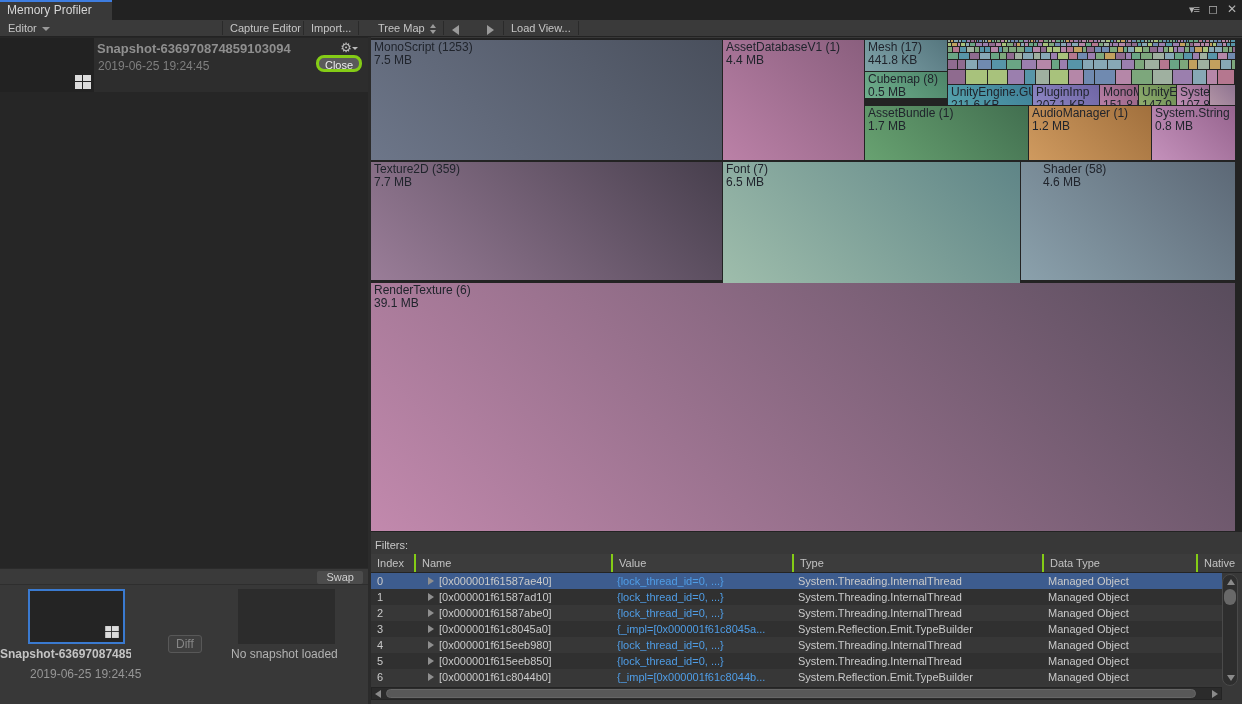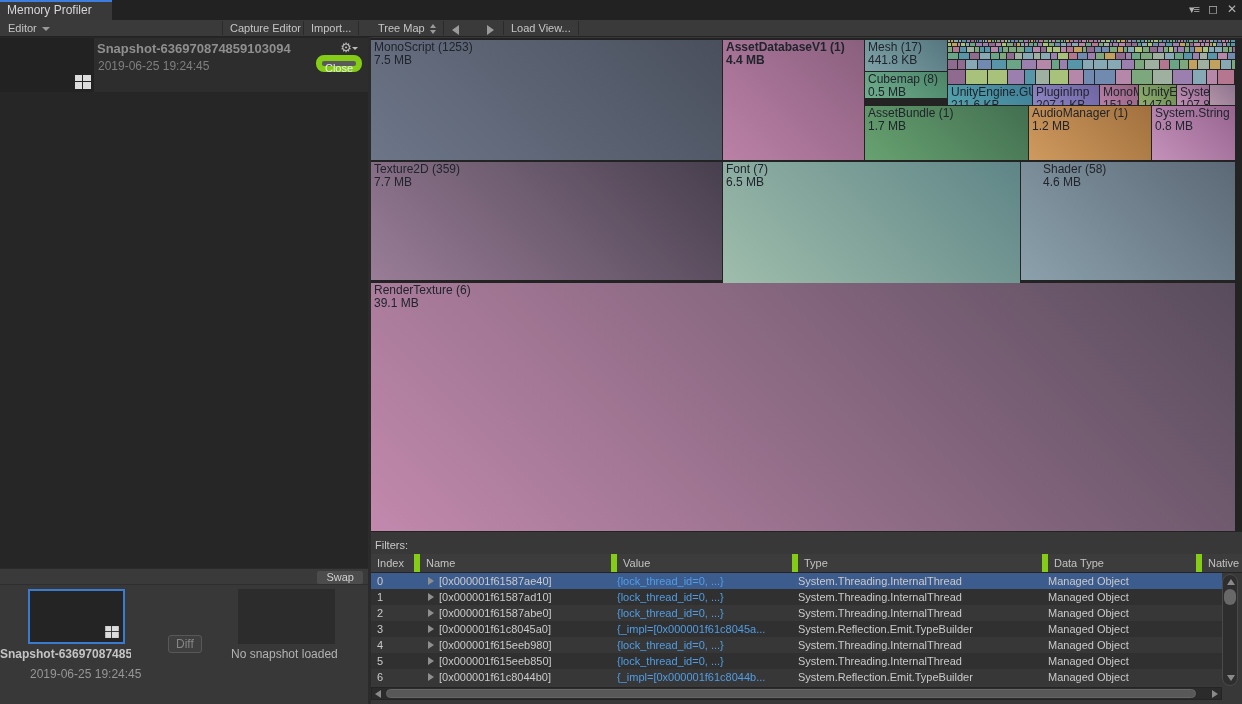--- a/index.html
+++ b/index.html
@@ -36,21 +36,21 @@
   .left-list { position:absolute; left:0; top:37px; width:368px; height:531px; background:#262626; }
   .pane-divider { position:absolute; left:368px; top:37px; width:3px; height:667px; background:#2b2b2b; }
   .entry { position:absolute; left:0; top:1px; width:368px; height:54px; background:#2d2d2d; }
   .entry-thumb { position:absolute; left:0; top:0; width:94px; height:54px; background:#222222; }
   .entry-title { position:absolute; left:97px; top:3px; width:215px; font-size:13px; font-weight:bold;
                  color:#8f8f8f; white-space:nowrap; overflow:hidden; }
   .entry-date { position:absolute; left:98px; top:21px; font-size:12px; color:#7f7f7f; }
   .gear { position:absolute; right:10px; top:2px; font-size:13px; color:#bcbcbc; }
   .gear .tri-down { border-top-color:#bcbcbc; margin-left:0; border-left-width:3px; border-right-width:3px; border-top-width:3px; }
   .close-btn { position:absolute; right:6px; top:17px; width:46px; height:17px; background:#5a5a5a;
-               border:6px solid #84cc16; border-radius:8px; color:#ececec; font-size:11px; text-align:center; line-height:15px; }
+               border:3px solid #84cc16; border-radius:8px; color:#ececec; font-size:11px; text-align:center; line-height:15px; }
   .win-logo { position:absolute; display:grid; grid-template-columns:7px 8px; grid-template-rows:6px 7px; gap:1px; }
   .win-logo span { background:#ededed; opacity:.92; }
   .logo-entry { right:3px; bottom:3px; }
   .logo-cmp { right:3px; bottom:3px; transform:scale(.85); }
 
   
   .swap-bar { position:absolute; left:0; top:568px; width:368px; height:17px; background:#3a3a3a;
               border-top:1px solid #2b2b2b; border-bottom:1px solid #2e2e2e; }
   .swap-btn { position:absolute; right:5px; top:2px; height:13px; line-height:12px; padding:0 9px;
               background:#4c4c4c; border-radius:2px; font-size:11px; color:#d0d0d0; }
@@ -68,21 +68,21 @@
   .treemap { position:absolute; left:371px; top:38px; width:871px; height:494px; background:#232323; }
   .tm-block { position:absolute; overflow:hidden; }
   .tm-label { font-size:12px; line-height:13px; padding-left:3px; color:#20242c; white-space:nowrap; }
   .tm-label.first { padding-top:1px; }
   .mosaic-tile { position:absolute; }
 
   
   .filters { position:absolute; left:375px; top:539px; font-size:11px; color:#c8c8c8; }
   .table { position:absolute; left:371px; top:554px; width:871px; }
   .thead { display:flex; height:19px; background:#3c3c3c; border-bottom:1px solid #242424; width:871px; }
-  .th { font-size:11px; color:#c2c2c2; line-height:18px; padding-left:6px; border-left:6px solid #84cc16;
+  .th { font-size:11px; color:#c2c2c2; line-height:18px; padding-left:6px; border-left:2px solid #84cc16;
         white-space:nowrap; overflow:hidden; }
   .th:first-child { border-left:none; }
   .tr { display:flex; height:16px; width:851px; font-size:11px; line-height:16px; }
   .tr.odd { background:#303030; } .tr.even { background:#373737; }
   .tr.selected { background:#3d5c8e; }
   .td { white-space:nowrap; overflow:hidden; padding-left:6px; color:#cacaca; }
   .td.name { padding-left:2px; }
   .td.value { color:#4f9de6; }
   .expander { display:inline-block; width:0; height:0; border-top:4px solid transparent; border-bottom:4px solid transparent;
               border-left:6px solid #8f8f8f; margin:0 5px 0 12px; }
@@ -168,21 +168,21 @@
     <div class="diff-btn">Diff</div>
     <div class="cmp-thumb2"></div>
     <div class="cmp-empty">No snapshot loaded</div>
   </div>
 
   <div class="treemap">
       <div class="tm-block" style="left: 0px; top: 2px; width: 351px; height: 120px; background: linear-gradient(45deg, rgb(109, 118, 137), rgb(73, 79, 92));">
         <div class="tm-label first">MonoScript (1253)</div>
         <div class="tm-label">7.5 MB</div>
       </div>
-      <div class="tm-block" style="left: 352px; top: 2px; width: 141px; height: 120px; background: linear-gradient(45deg, rgb(187, 129, 167), rgb(138, 95, 126)); font-weight: bold;">
+      <div class="tm-block" style="left: 352px; top: 2px; width: 141px; height: 120px; background: linear-gradient(45deg, rgb(187, 129, 167), rgb(138, 95, 126));">
         <div class="tm-label first">AssetDatabaseV1 (1)</div>
         <div class="tm-label">4.4 MB</div>
       </div>
       <div class="tm-block" style="left: 494px; top: 2px; width: 82px; height: 31px; background: linear-gradient(45deg, rgb(127, 162, 168), rgb(85, 118, 126));">
         <div class="tm-label first">Mesh (17)</div>
         <div class="tm-label">441.8 KB</div>
       </div>
       <div class="tm-block" style="left: 494px; top: 34px; width: 82px; height: 26px; background: linear-gradient(45deg, rgb(111, 174, 141), rgb(76, 132, 104));">
         <div class="tm-label first">Cubemap (8)</div>
         <div class="tm-label">0.5 MB</div>

